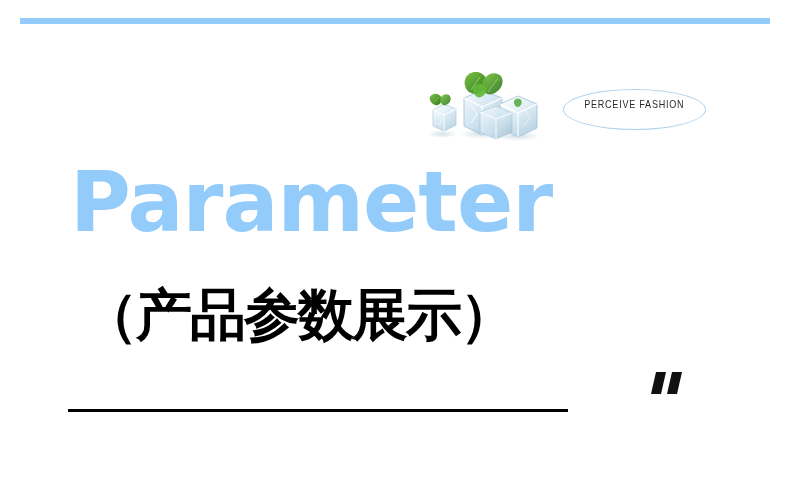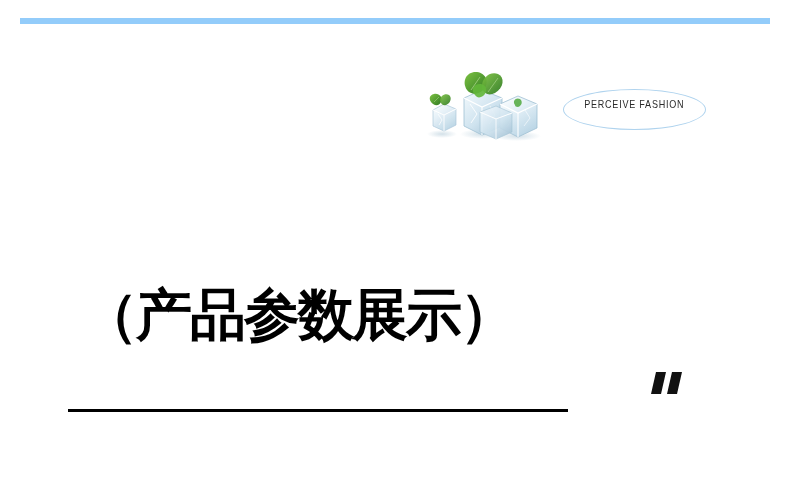--- a/index.html
+++ b/index.html
@@ -196,20 +196,21 @@
         <path d="M76 51 L76 71" fill="none" stroke="#ffffff" stroke-width="0.9"></path>
       </g>
     </svg>
   </div>
 
   <div class="badge">
     <div class="oval"></div>
     <div class="badge-label"><span>PERCEIVE FASHION</span></div>
   </div>
 
+  <div class="headline-en">Parameter</div>
 
   <div class="headline-cn">（产品参数展示）</div>
 
   <div class="quote-mark">
     <svg viewBox="0 0 40 36" xmlns="http://www.w3.org/2000/svg">
       <path d="M6 4 L16 4 L11 26 L1 26 Z" fill="#111111"></path>
       <path d="M22 4 L32 4 L27 26 L17 26 Z" fill="#111111"></path>
     </svg>
   </div>
 

